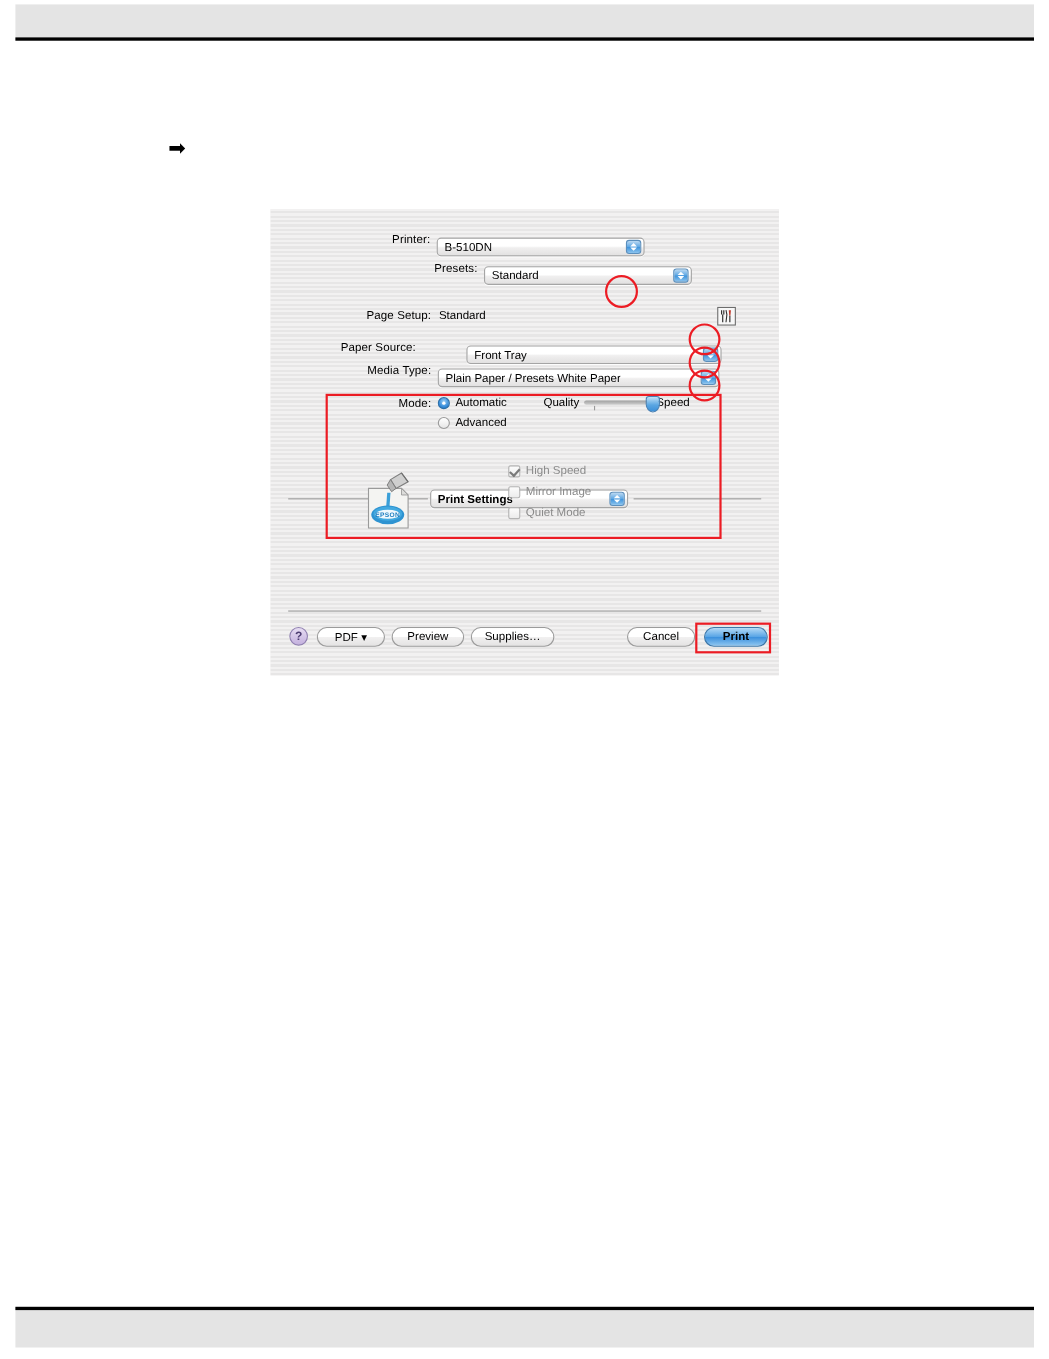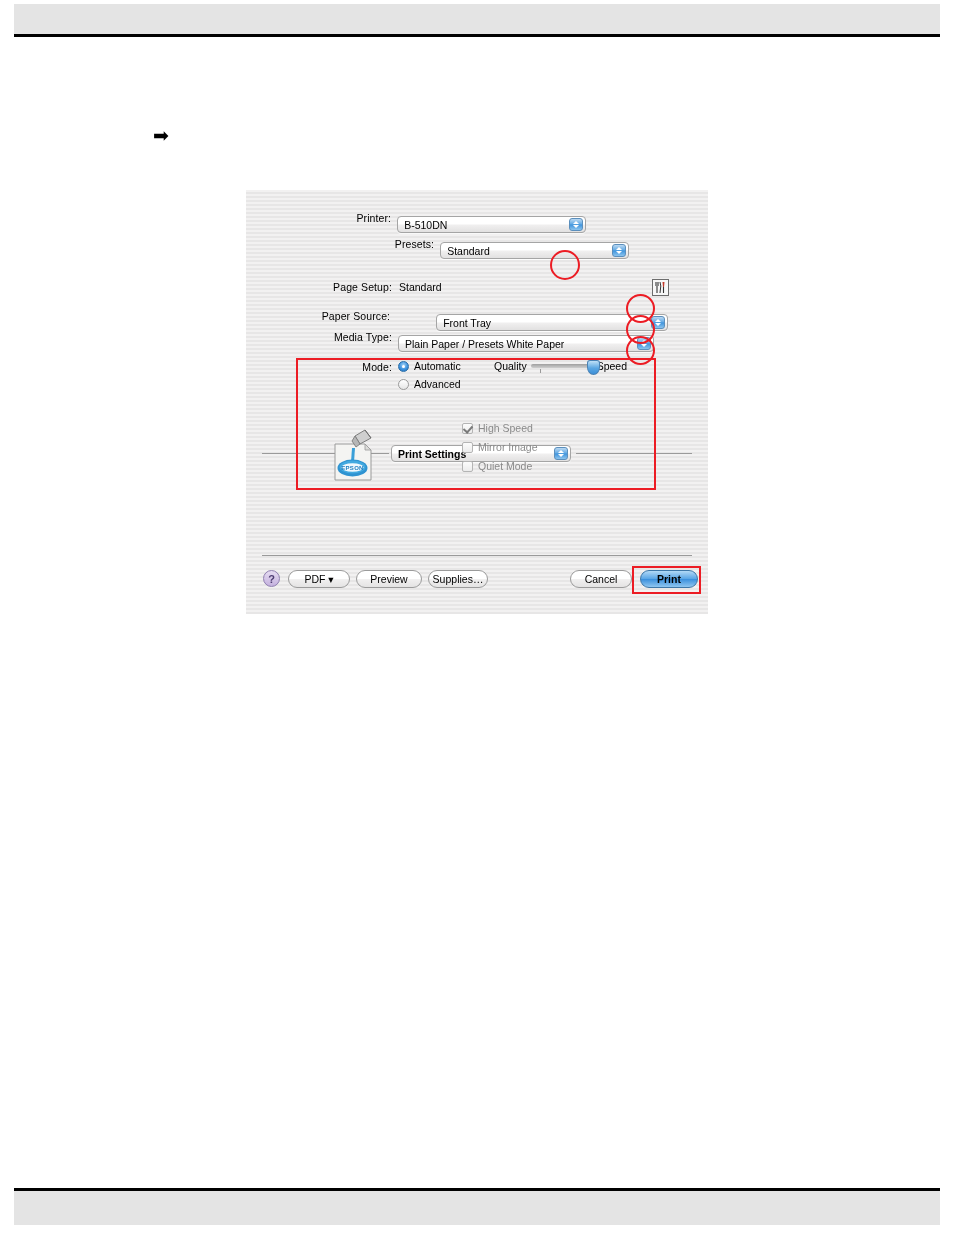--- a/index.html
+++ b/index.html
@@ -309,21 +309,21 @@
         <i class="up"></i>
         <i class="down"></i>
       </span>
   </div>
 
   <div class="row" style="left:0px; top:91px; width:340px;">
     <div class="lbl" style="width:146px;">Page Setup:</div>
     <div style="margin-left:7px; font-size:10.5px;">Standard</div>
   </div>
 
-  <div class="row" style="left:12px; top:110px; width:410px;gap:40px;">
+  <div class="row" style="left:0px; top:110px; width:410px;gap:40px;">
     <div class="lbl" style="width:146px;">Paper Source:</div>
     <div class="popup" style="width:256px; margin-left:6px;">
       <span class="ptext">Front Tray</span>
       <span class="arrows">
           <i class="up"></i>
           <i class="down"></i>
         </span>
     </div>
   </div>
 
@@ -409,21 +409,21 @@
 
   <div class="helpbtn" style="left:17px; top:380px;">
     <span>?</span>
   </div>
   <div class="capsule" style="left:42px; top:380px; width:62px;">
     <span>PDF ▾</span>
   </div>
   <div class="capsule" style="left:110px; top:380px; width:66px;">
     <span>Preview</span>
   </div>
-  <div class="capsule" style="left:182px; top:380px; width:60px;">
+  <div class="capsule" style="left:182px; top:380px; width:76px;">
     <span>Supplies…</span>
   </div>
   <div class="capsule" style="left:324px; top:380px; width:62px;">
     <span>Cancel</span>
   </div>
   <div class="capsule primary" style="left:394px; top:380px; width:58px;">
     <span>Print</span>
   </div>
 </div>
 

